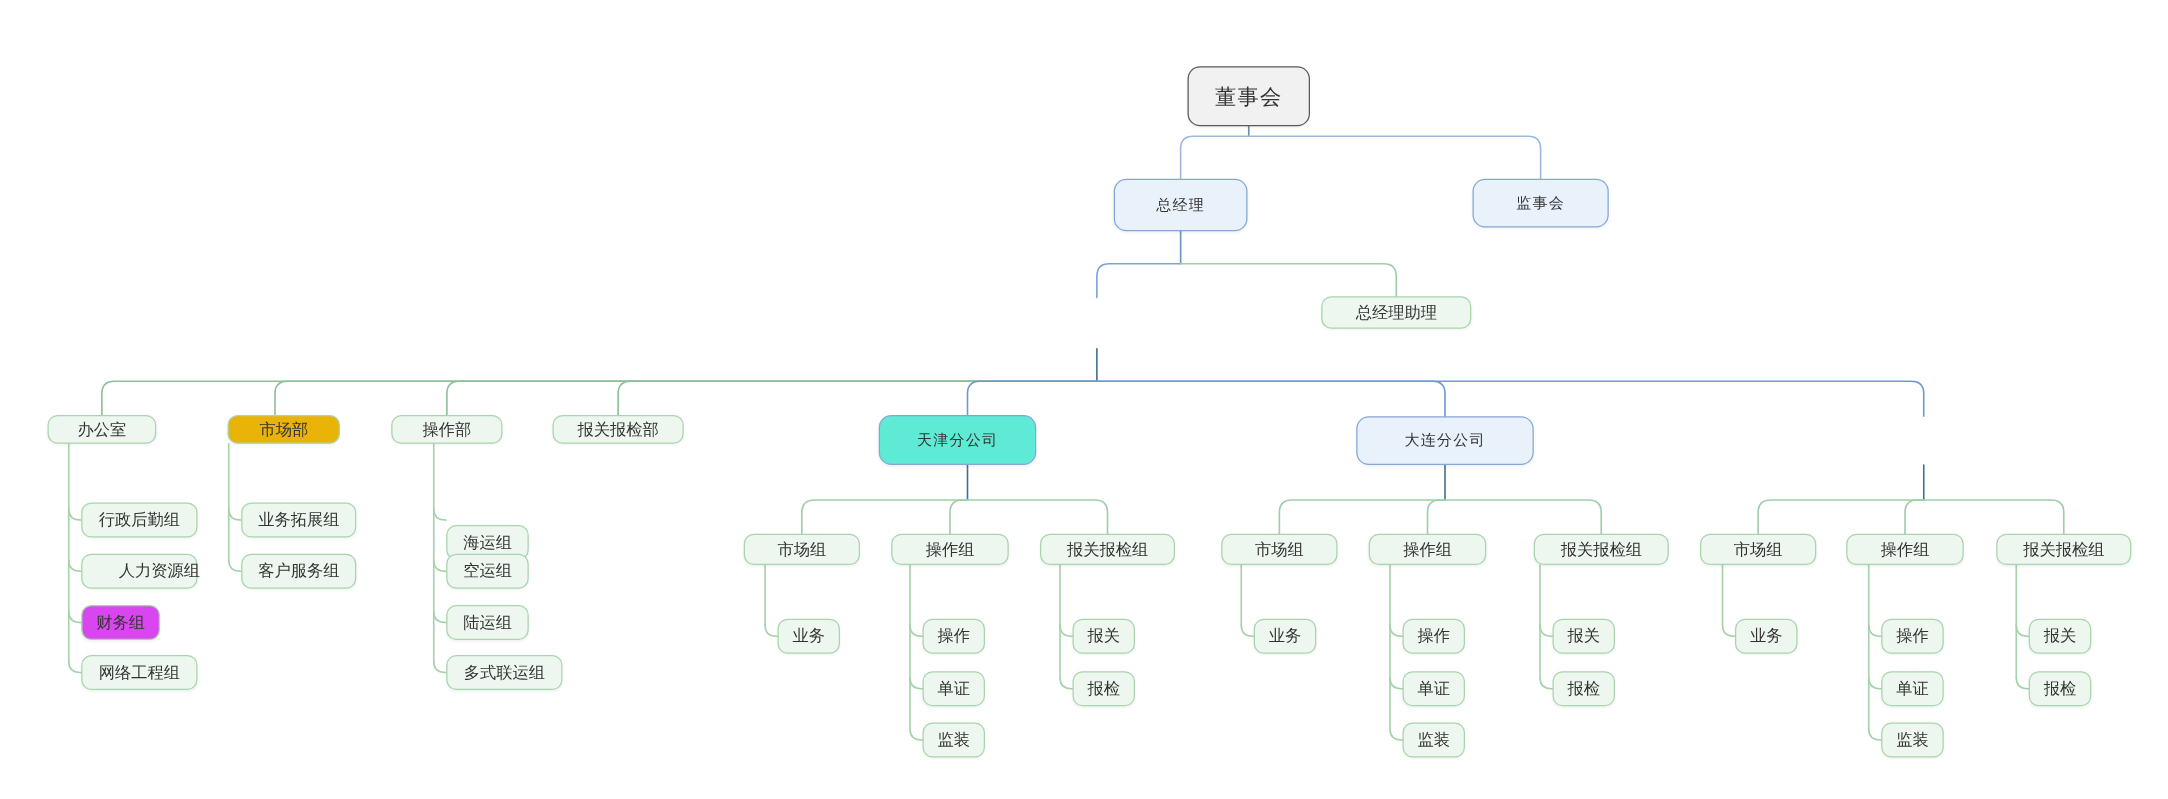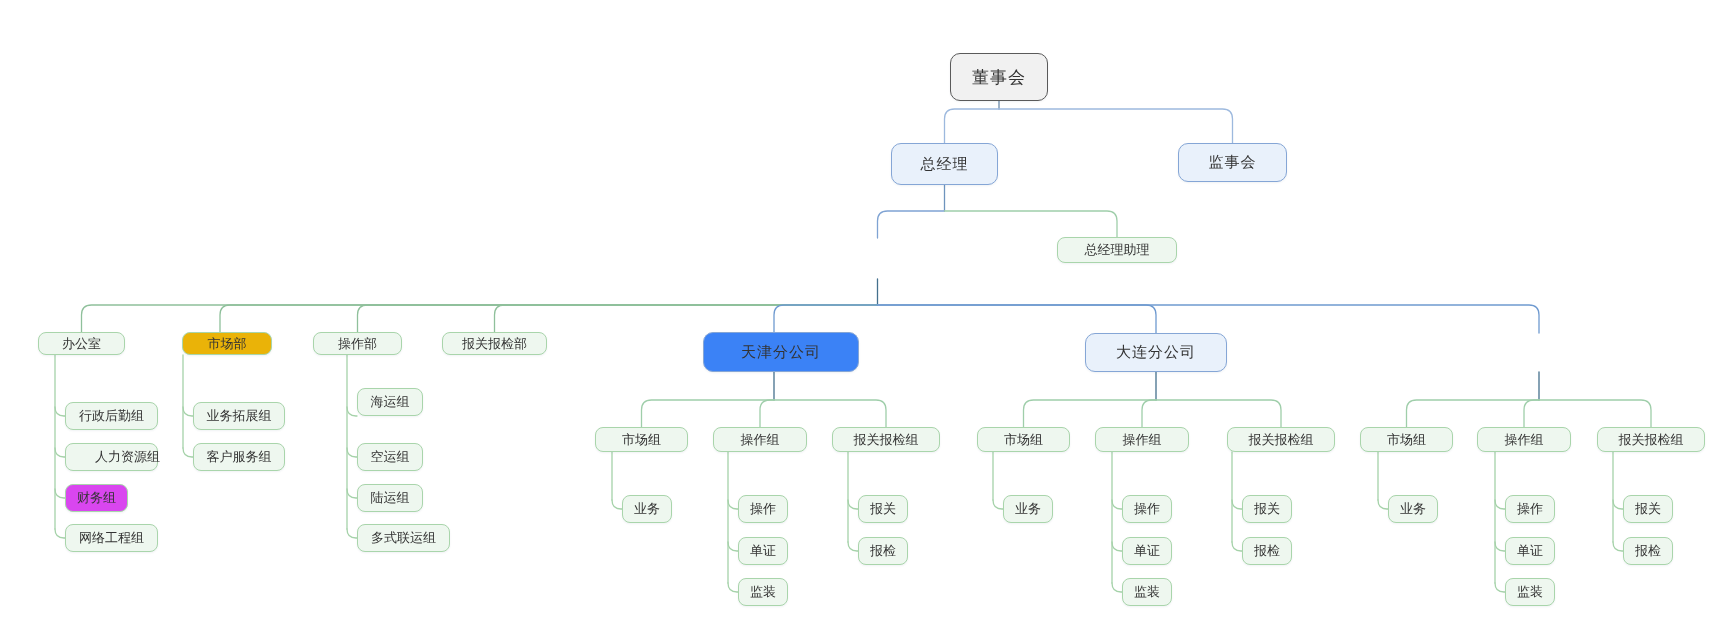--- a/index.html
+++ b/index.html
@@ -2,21 +2,21 @@
 <html><head>
 <meta charset="utf-8">
 <style>
   html,body{margin:0;padding:0;background:#ffffff;}
   body{font-family:"Liberation Sans","DejaVu Sans",sans-serif;}
   #canvas{position:relative;width:1734px;height:639px;background:#ffffff;overflow:hidden;}
   #wires{position:absolute;left:0;top:0;width:1734px;height:639px;}
   .node{position:absolute;box-sizing:border-box;display:flex;align-items:center;justify-content:center;
         white-space:nowrap;color:#333;cursor:default;box-shadow:0 1px 2px rgba(70,90,110,0.08);}
   .node.root{border-radius:10px;font-size:17px;letter-spacing:1px;}
-  .node.blue{border-radius:10px;font-size:15px;letter-spacing:1px;}
+  .node.blue{border-radius:10px;font-size:12px;letter-spacing:1px;}
   .node.green{border-radius:8px;font-size:13px;}
 </style>
 </head>
 <body>
 
 <div id="canvas" style="width: 1734px; height: 639px; background: rgb(255, 255, 255);">
   <svg id="wires" width="1734" height="639" viewBox="0 0 1734 639" xmlns="http://www.w3.org/2000/svg">
       <path d="M999,101 V109" fill="none" stroke="#6d8cab" stroke-width="1.3" stroke-linecap="round"></path>
       <path d="M999,109 H954.5 Q944.5,109 944.5,119 V143" fill="none" stroke="#9db9de" stroke-width="1.3" stroke-linecap="round"></path>
       <path d="M999,109 H1222.5 Q1232.5,109 1232.5,119 V143" fill="none" stroke="#9db9de" stroke-width="1.3" stroke-linecap="round"></path>
@@ -86,29 +86,29 @@
     </svg>
 
 <div class="node root" style="left: 950px; top: 53px; width: 98px; height: 48px; background: rgb(241, 241, 241); border: 1.6px solid rgb(90, 90, 90);">董事会</div>
     <div class="node blue" style="left: 891px; top: 143px; width: 107px; height: 42px; background: rgb(233, 241, 251); border: 1.3px solid rgb(133, 166, 214);">总经理</div>
     <div class="node blue" style="left: 1178px; top: 143px; width: 109px; height: 39px; background: rgb(233, 241, 251); border: 1.3px solid rgb(133, 166, 214);">监事会</div>
     <div class="node green" style="left: 1057px; top: 237px; width: 120px; height: 26px; background: rgb(238, 247, 239); border: 1.2px solid rgb(169, 213, 171); font-family: Liberation Serif, serif;">总经理助理</div>
     <div class="node green" style="left: 38px; top: 332px; width: 87px; height: 23px; background: rgb(238, 247, 239); border: 1.2px solid rgb(169, 213, 171);">办公室</div>
     <div class="node green" style="left: 182px; top: 332px; width: 90px; height: 23px; background: #eab308; border: 1.2px solid rgb(169, 213, 171);">市场部</div>
     <div class="node green" style="left: 313px; top: 332px; width: 89px; height: 23px; background: rgb(238, 247, 239); border: 1.2px solid rgb(169, 213, 171);">操作部</div>
     <div class="node green" style="left: 442px; top: 332px; width: 105px; height: 23px; background: rgb(238, 247, 239); border: 1.2px solid rgb(169, 213, 171);">报关报检部</div>
-    <div class="node blue" style="left: 703px; top: 332px; width: 156px; height: 40px; background: #3b82f6; border: 1.3px solid rgb(133, 166, 214);">天津分公司</div>
+    <div class="node blue" style="left: 703px; top: 332px; width: 126px; height: 40px; background: #5eead4; border: 1.3px solid rgb(133, 166, 214);">天津分公司</div>
     <div class="node blue" style="left: 1085px; top: 333px; width: 142px; height: 39px; background: rgb(233, 241, 251); border: 1.3px solid rgb(133, 166, 214);">大连分公司</div>
     <div class="node green" style="left: 65px; top: 402px; width: 93px; height: 28px; background: rgb(238, 247, 239); border: 1.2px solid rgb(169, 213, 171);">行政后勤组</div>
     <div class="node green" style="left: 65px; top: 443px; width: 93px; height: 28px; background: rgb(238, 247, 239); border: 1.2px solid rgb(169, 213, 171); padding-left: 32px;">人力资源组</div>
     <div class="node green" style="left: 65px; top: 484px; width: 63px; height: 28px; background: #d946ef; border: 1.2px solid rgb(169, 213, 171);">财务组</div>
     <div class="node green" style="left: 65px; top: 524px; width: 93px; height: 28px; background: rgb(238, 247, 239); border: 1.2px solid rgb(169, 213, 171);">网络工程组</div>
     <div class="node green" style="left: 193px; top: 402px; width: 92px; height: 28px; background: rgb(238, 247, 239); border: 1.2px solid rgb(169, 213, 171);">业务拓展组</div>
     <div class="node green" style="left: 193px; top: 443px; width: 92px; height: 28px; background: rgb(238, 247, 239); border: 1.2px solid rgb(169, 213, 171);">客户服务组</div>
-    <div class="node green" style="left: 357px; top: 388px; width: 66px; height: 28px; background: rgb(238, 247, 239); border: 1.2px solid rgb(169, 213, 171);">海运组</div>
+    <div class="node green" style="left: 357px; top: 420px; width: 66px; height: 28px; background: rgb(238, 247, 239); border: 1.2px solid rgb(169, 213, 171);">海运组</div>
     <div class="node green" style="left: 357px; top: 443px; width: 66px; height: 28px; background: rgb(238, 247, 239); border: 1.2px solid rgb(169, 213, 171);">空运组</div>
     <div class="node green" style="left: 357px; top: 484px; width: 66px; height: 28px; background: rgb(238, 247, 239); border: 1.2px solid rgb(169, 213, 171);">陆运组</div>
     <div class="node green" style="left: 357px; top: 524px; width: 93px; height: 28px; background: rgb(238, 247, 239); border: 1.2px solid rgb(169, 213, 171);">多式联运组</div>
     <div class="node green" style="left: 595px; top: 427px; width: 93px; height: 25px; background: rgb(238, 247, 239); border: 1.2px solid rgb(169, 213, 171);">市场组</div>
     <div class="node green" style="left: 713px; top: 427px; width: 94px; height: 25px; background: rgb(238, 247, 239); border: 1.2px solid rgb(169, 213, 171);">操作组</div>
     <div class="node green" style="left: 832px; top: 427px; width: 108px; height: 25px; background: rgb(238, 247, 239); border: 1.2px solid rgb(169, 213, 171);">报关报检组</div>
     <div class="node green" style="left: 622px; top: 495px; width: 50px; height: 28px; background: rgb(238, 247, 239); border: 1.2px solid rgb(169, 213, 171);">业务</div>
     <div class="node green" style="left: 738px; top: 495px; width: 50px; height: 28px; background: rgb(238, 247, 239); border: 1.2px solid rgb(169, 213, 171);">操作</div>
     <div class="node green" style="left: 738px; top: 537px; width: 50px; height: 28px; background: rgb(238, 247, 239); border: 1.2px solid rgb(169, 213, 171);">单证</div>
     <div class="node green" style="left: 738px; top: 578px; width: 50px; height: 28px; background: rgb(238, 247, 239); border: 1.2px solid rgb(169, 213, 171);">监装</div>

